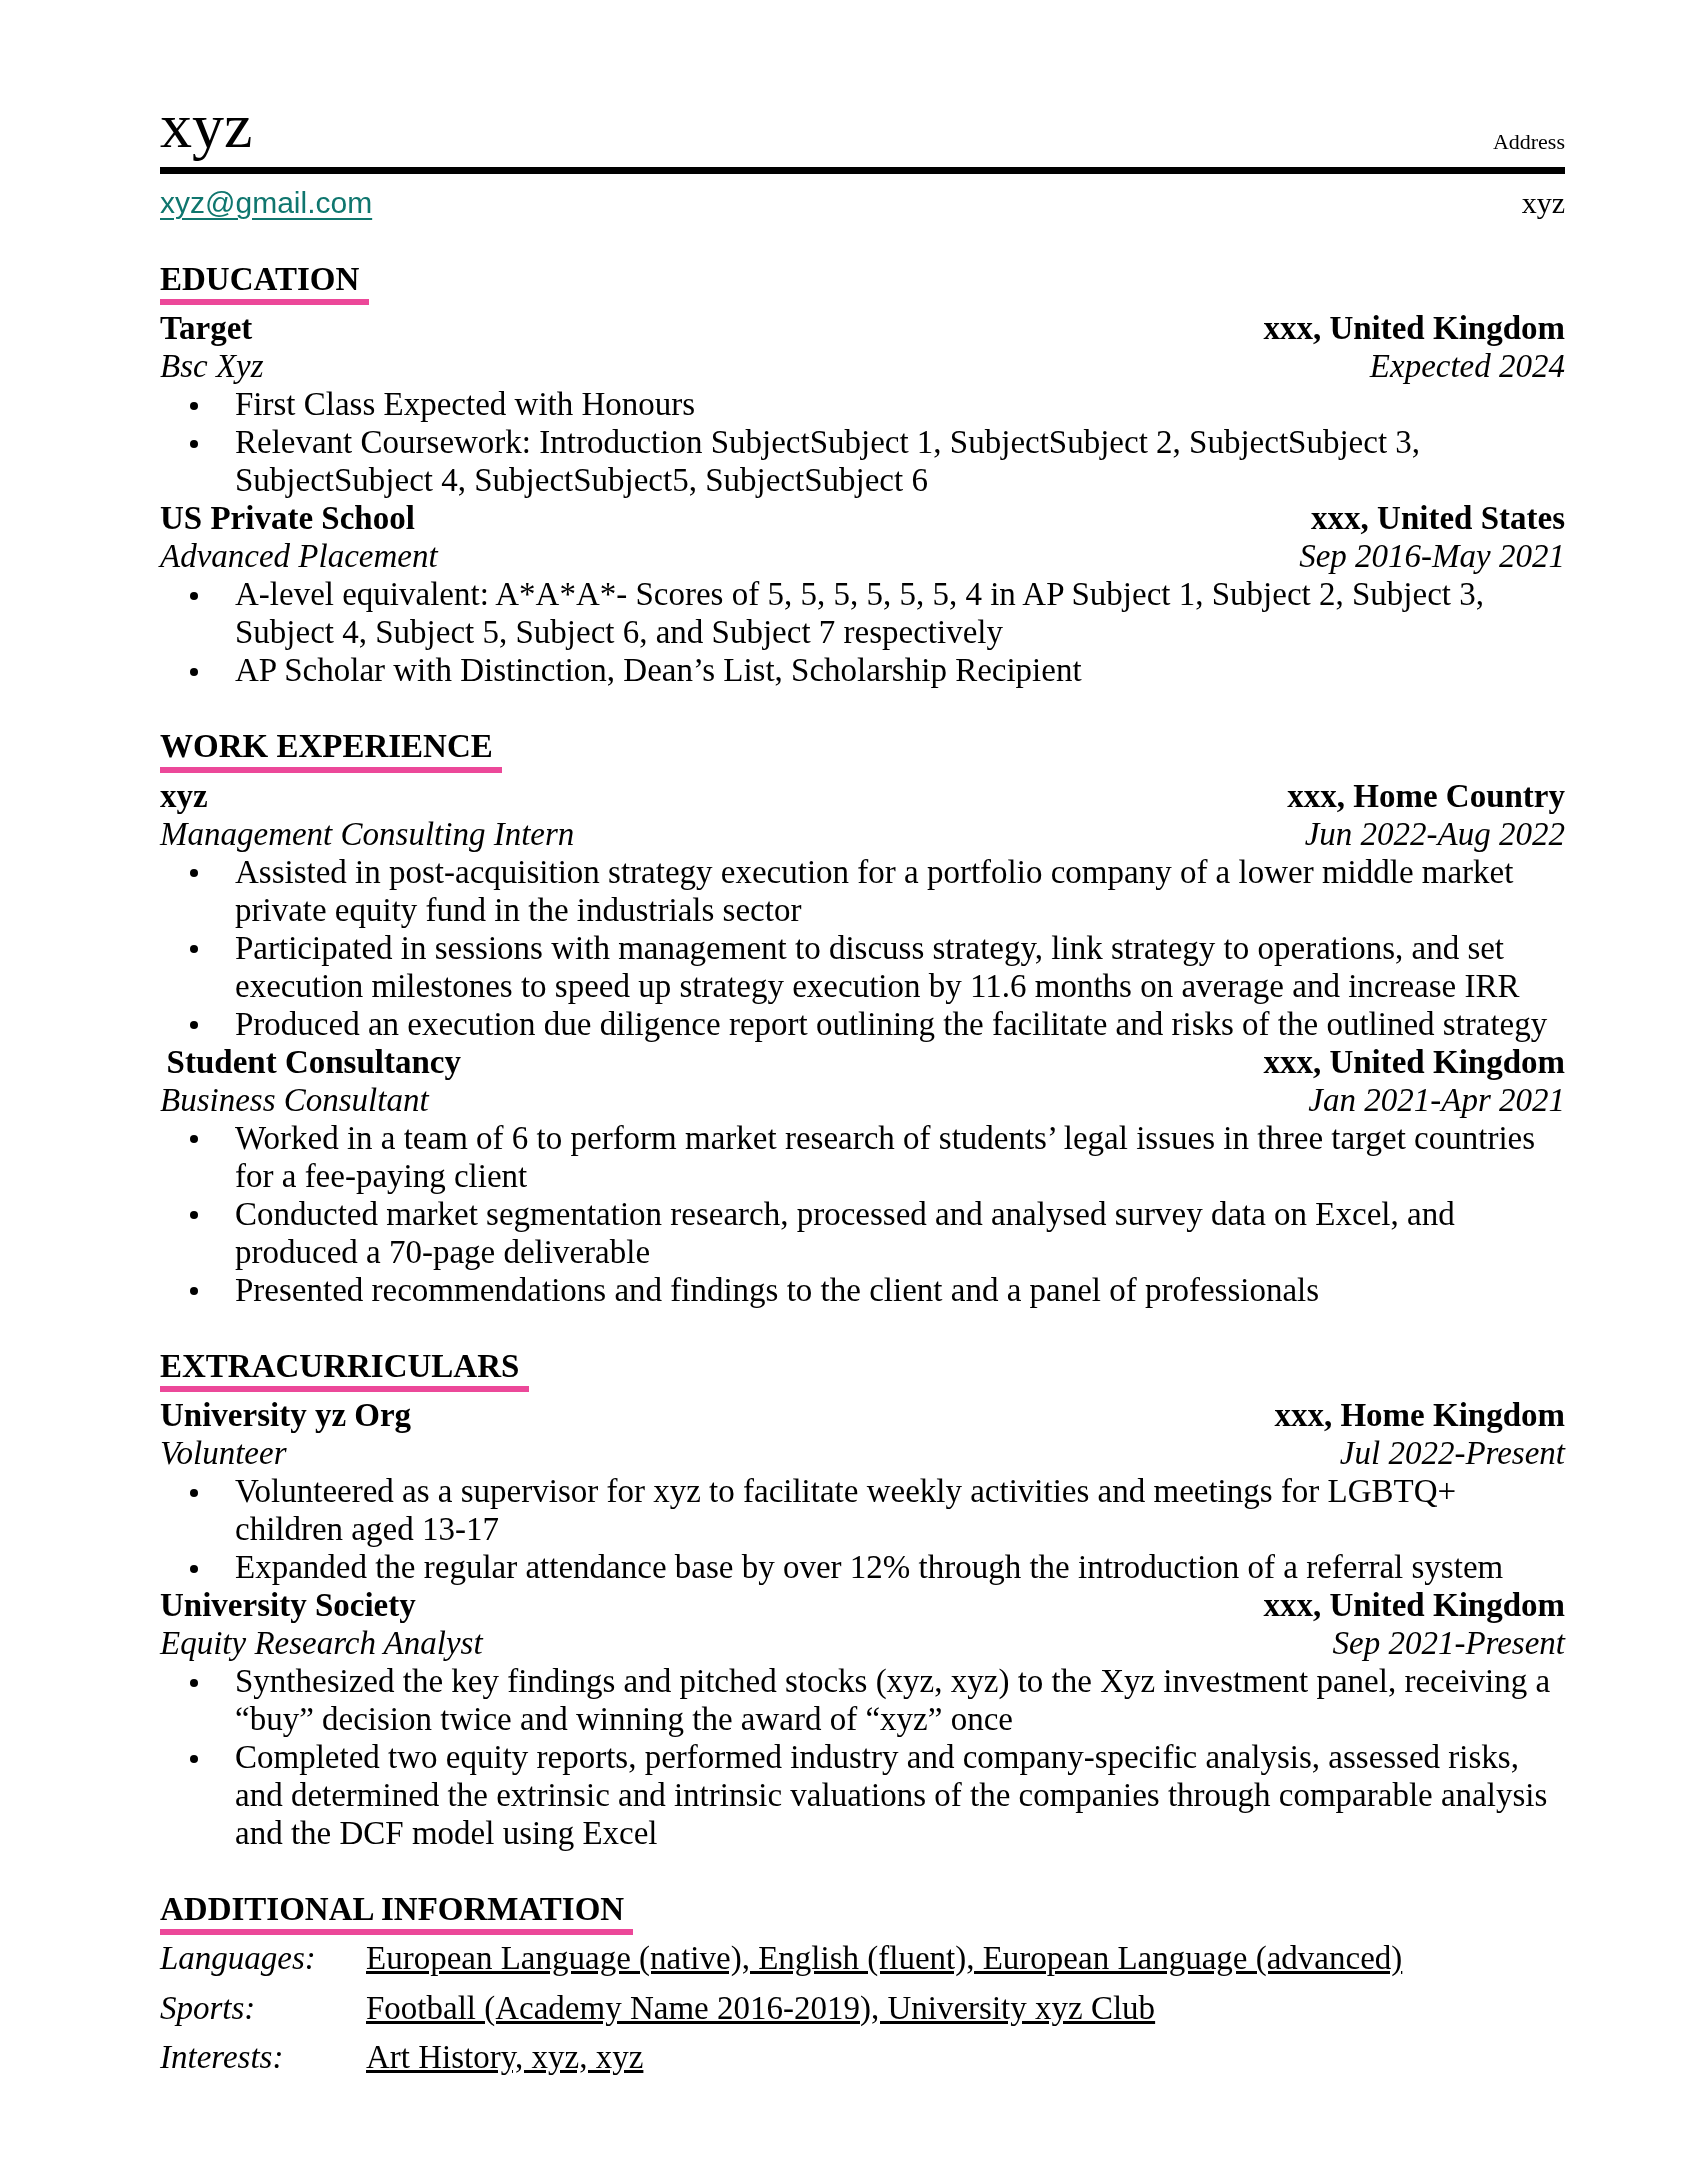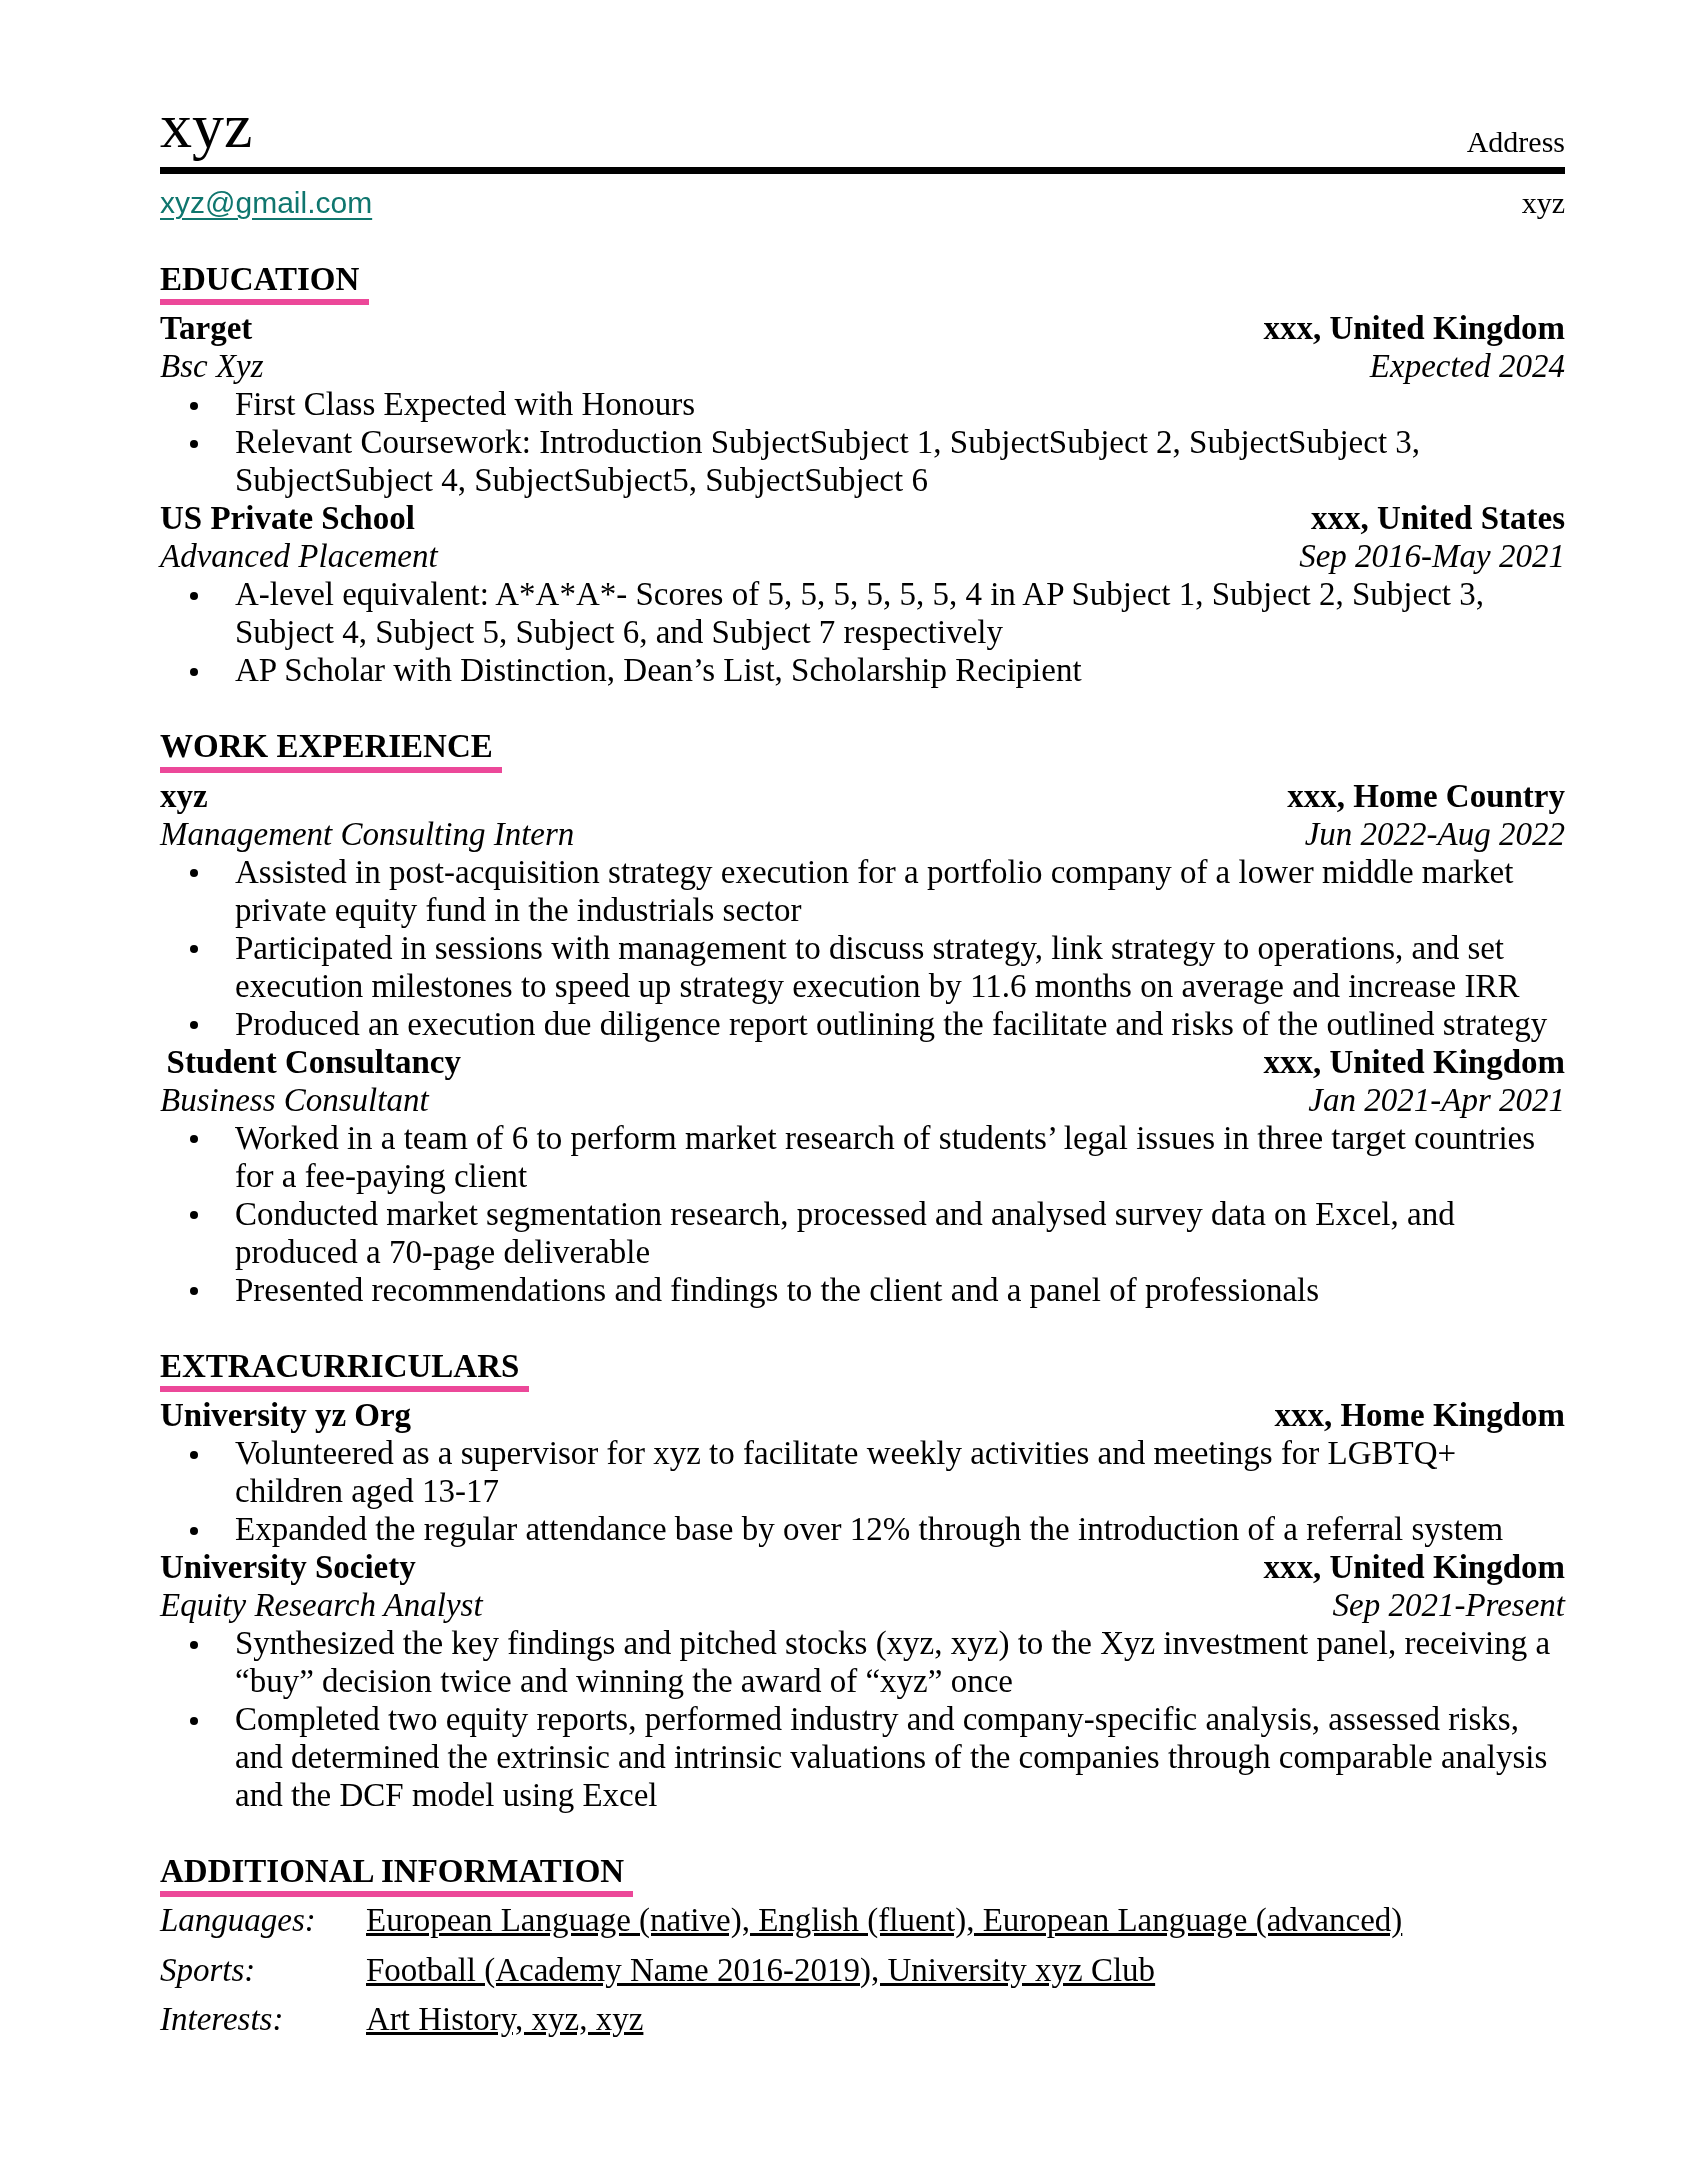--- a/index.html
+++ b/index.html
@@ -21,21 +21,21 @@
   .hdr-top {
     display: flex;
     justify-content: space-between;
     align-items: flex-end;
   }
   .hdr-name {
     font-size: 64px;
     line-height: 66px;
   }
   .hdr-address {
-    font-size: 30px;
+    font-size: 22px;
     line-height: 34px;
   }
   .hdr-rule {
     margin-top: 8px;
     height: 6.6px;
     background: #000000;
   }
   .hdr-bottom {
     margin-top: 10.6px;
     display: flex;
@@ -188,20 +188,24 @@
   </div>
 
   <div class="section">
     <div class="section-heading">EXTRACURRICULARS</div>
 
     <div class="entry">
       <div class="entry-line">
         <span class="org">University yz Org</span>
         <span class="loc">xxx, Home Kingdom</span>
       </div>
+      <div class="entry-line">
+        <span class="role">Volunteer</span>
+        <span class="dates">Jul 2022-Present</span>
+      </div>
       <div class="bullets">
         <div class="bullet">Volunteered as a supervisor for xyz to facilitate weekly activities and meetings for LGBTQ+ children aged 13-17</div>
         <div class="bullet">Expanded the regular attendance base by over 12% through the introduction of a referral system</div>
       </div>
     </div>
 
     <div class="entry">
       <div class="entry-line">
         <span class="org">University Society</span>
         <span class="loc">xxx, United Kingdom</span>

